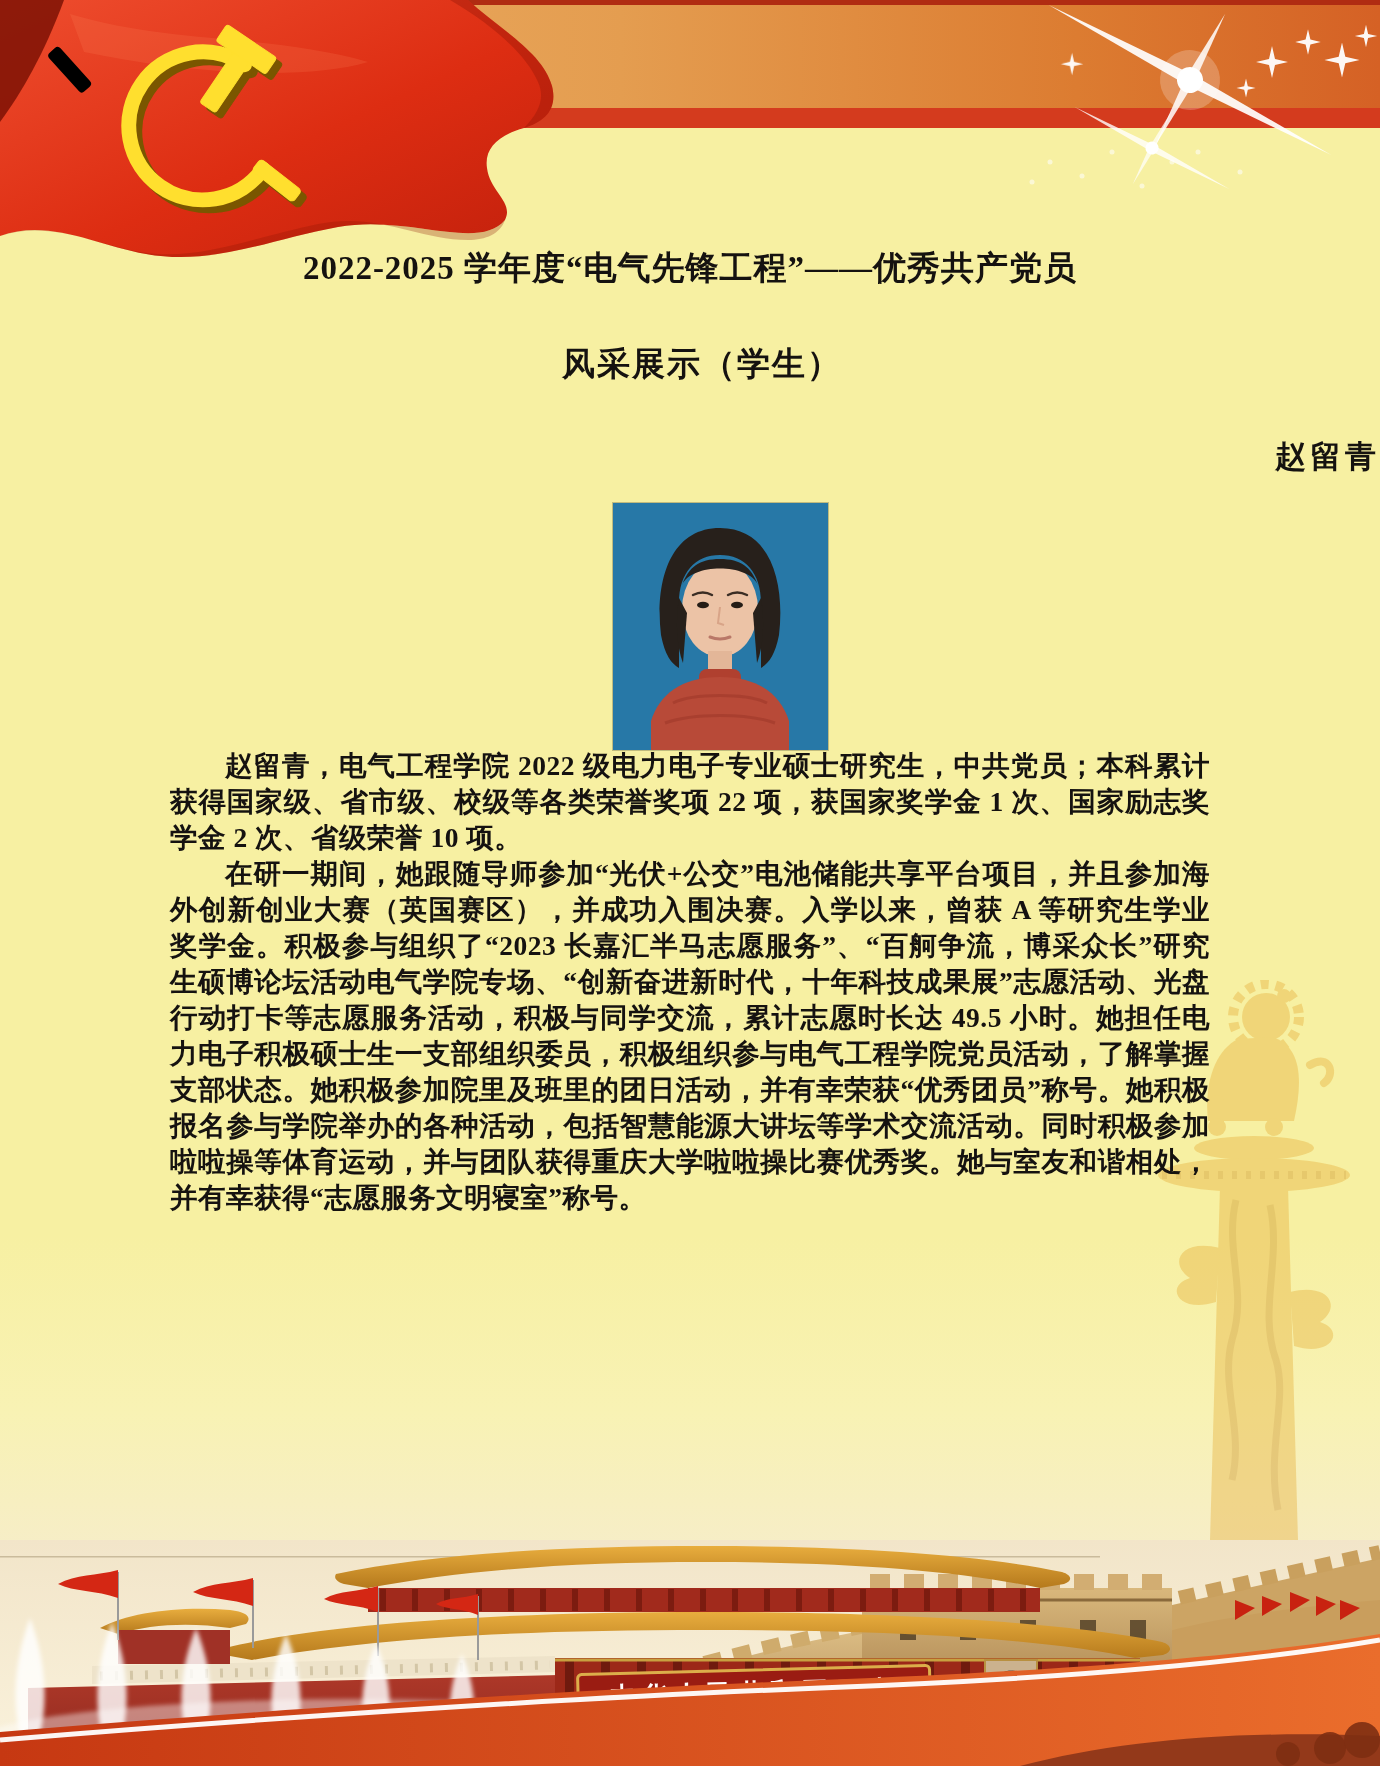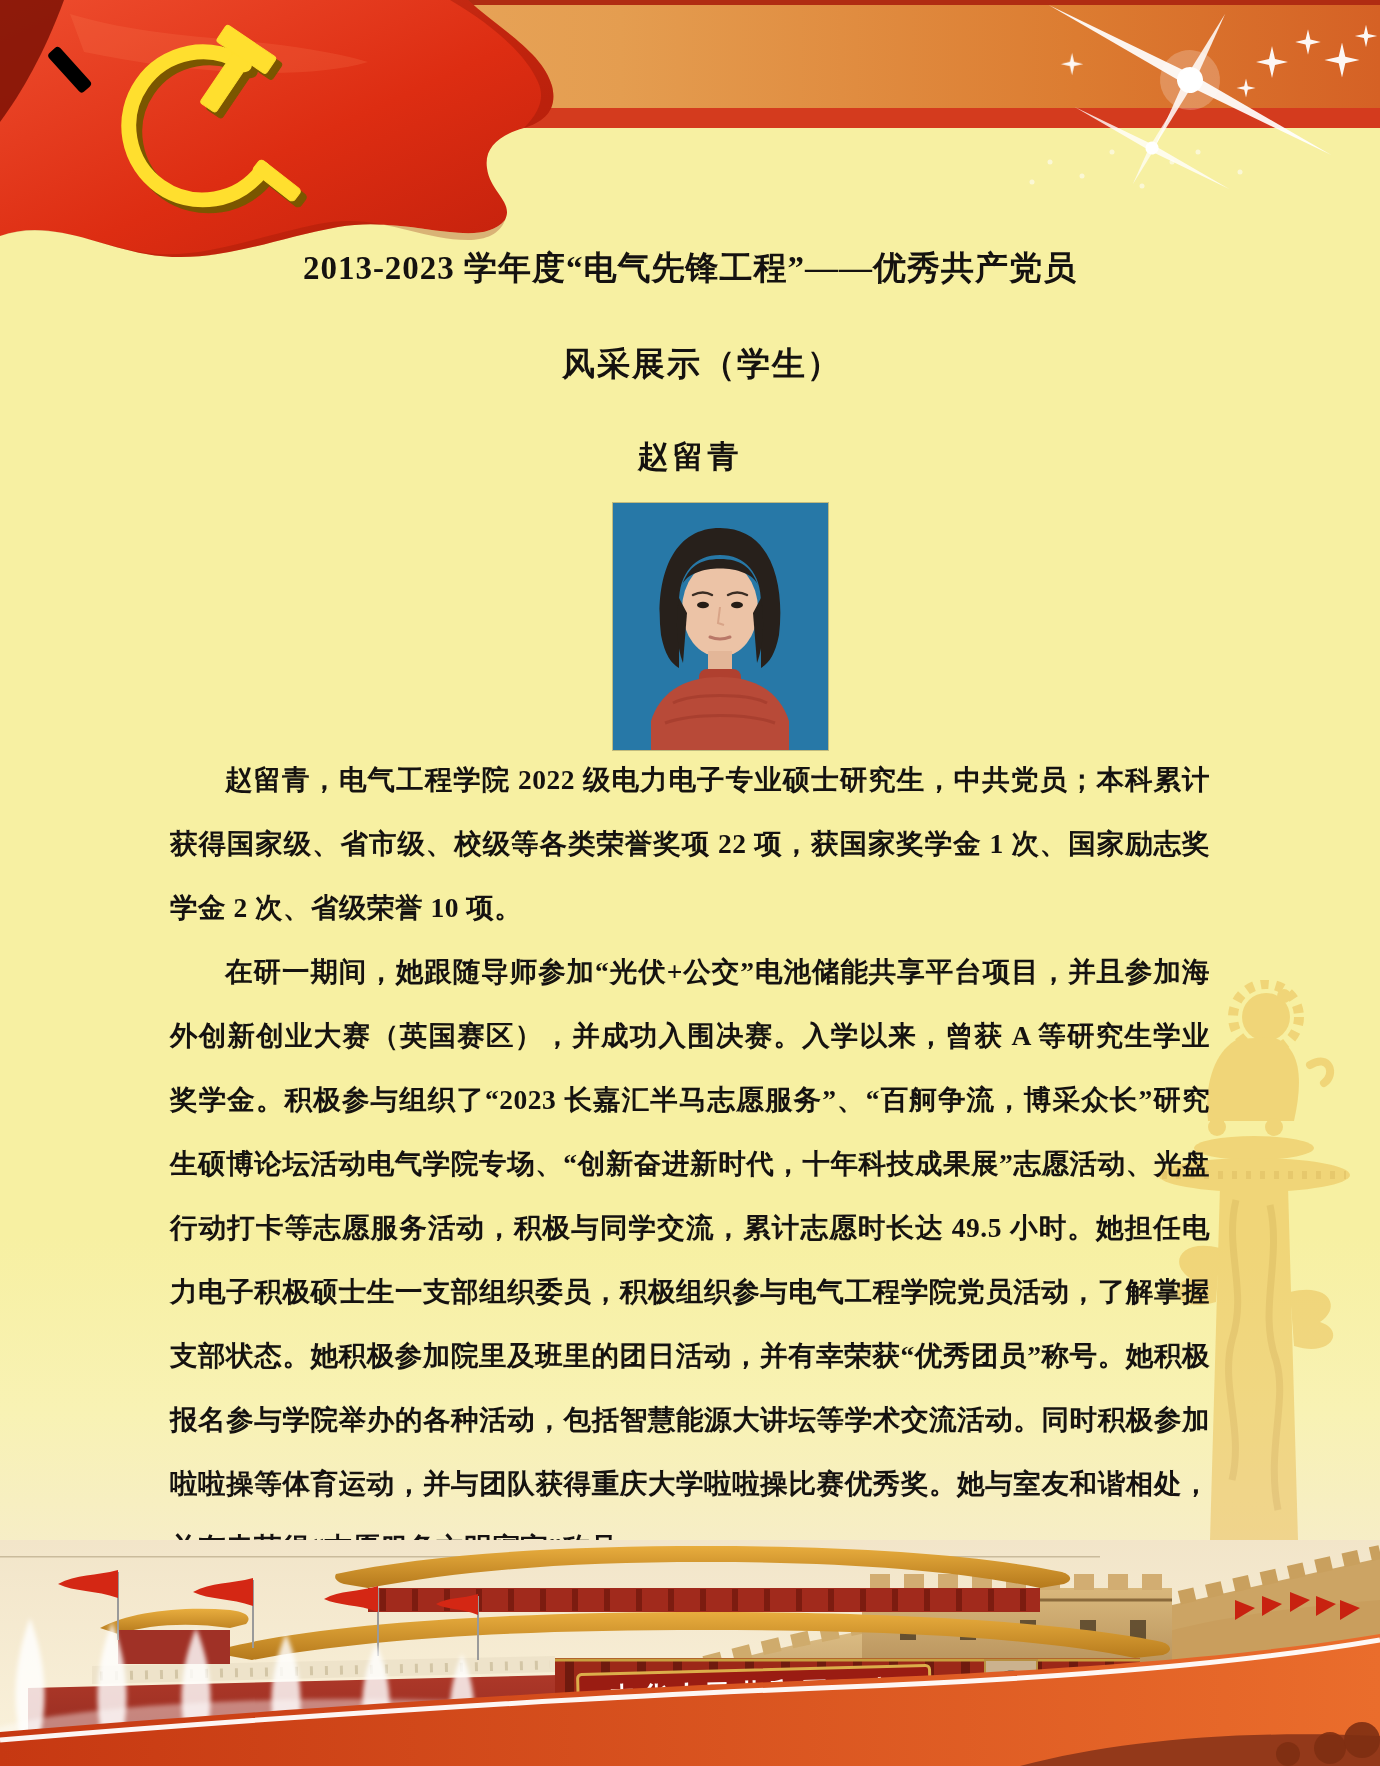--- a/index.html
+++ b/index.html
@@ -12,27 +12,27 @@
   .band-orange{position:absolute;top:5px;left:0;width:100%;height:103px;z-index:1;
     background:linear-gradient(90deg,#eeb269 0%,#e49d50 45%,#dc7c31 78%,#d56125 100%);}
   .band-red{position:absolute;top:108px;left:0;width:100%;height:20px;background:#d43b1e;z-index:1;}
   .sparkles{position:absolute;left:940px;top:0;width:440px;height:230px;z-index:2;}
   .flag{position:absolute;left:0;top:0;width:580px;height:266px;z-index:3;}
   .watermark{position:absolute;left:1128px;top:980px;width:252px;height:580px;z-index:2;opacity:.42;}
   .title1{position:absolute;top:246px;left:0;width:100%;text-align:center;
     font-size:33px;font-weight:bold;letter-spacing:1px;z-index:4;margin:0;}
   .title2{position:absolute;top:330px;left:0;width:100%;text-align:center;
     font-size:33px;font-weight:bold;letter-spacing:2px;z-index:4;margin:12px;}
-  .student-name{position:absolute;top:436px;left:0;width:100%;text-align:center;
+  .student-name{position:absolute;top:436px;left:0;width:100%;text-align:right;
     font-size:31px;font-weight:bold;letter-spacing:4px;z-index:4;}
   .photo{position:absolute;left:613px;top:503px;width:215px;height:247px;z-index:4;
     outline:1px solid rgba(0,0,0,.22);}
   .body-text{position:absolute;left:170px;top:748px;width:1040px;z-index:4;}
   .body-text p{margin:0;text-indent:2em;text-align:justify;
-    font-size:27.5px;line-height:64px;font-weight:bold;letter-spacing:.5px;}
+    font-size:27.5px;line-height:36px;font-weight:bold;letter-spacing:.5px;}
   .footer{position:absolute;left:0;top:1540px;width:1380px;height:226px;z-index:4;}
 </style>
 </head>
 <body>
 
 <div class="page">
 
   <div class="band-top"></div>
   <div class="band-orange"></div>
   <div class="band-red"></div>
@@ -114,21 +114,21 @@
       <ellipse cx="126" cy="195" rx="96" ry="17"></ellipse>
       <line x1="34" y1="195" x2="218" y2="195" stroke="#d09322" stroke-width="8" stroke-dasharray="5 9"></line>
       <path d="M92,206 L160,206 L170,560 L82,560 Z"></path>
       <path d="M108,220 C96,270 120,310 104,360 C92,405 116,450 104,500" fill="none" stroke="#c8891c" stroke-width="7" opacity=".8"></path>
       <path d="M142,225 C154,280 130,330 148,380 C160,420 138,470 150,530" fill="none" stroke="#c8891c" stroke-width="7" opacity=".8"></path>
       <path d="M92,268 C52,258 40,284 62,298 C36,306 50,334 88,322 Z"></path>
       <path d="M162,312 C202,302 214,328 192,342 C218,350 204,378 166,366 Z"></path>
     </g>
   </svg>
 
-  <h1 class="title1">2013-2023 学年度“电气先锋工程”——优秀共产党员</h1>
+  <h1 class="title1">2022-2025 学年度“电气先锋工程”——优秀共产党员</h1>
   <h2 class="title2">风采展示（学生）</h2>
   <div class="student-name">赵留青</div>
 
   <svg class="photo" viewBox="0 0 215 247">
     <rect width="215" height="247" fill="#2778a7"></rect>
     <path d="M107,25 C55,25 42,82 48,132 C52,152 58,160 66,165 L66,100 C66,70 82,52 107,52 C132,52 148,70 148,100 L148,165 C156,160 162,152 166,132 C172,82 159,25 107,25 Z" fill="#27201b"></path>
     <ellipse cx="107" cy="106" rx="38" ry="48" fill="#ecc3a6"></ellipse>
     <path d="M69,82 C78,60 136,60 145,82 C138,64 128,56 107,56 C86,56 76,64 69,82 Z" fill="#27201b"></path>
     <path d="M66,95 C62,120 64,145 70,160 L74,110 Z" fill="#27201b"></path>
     <path d="M148,95 C152,120 150,145 144,160 L140,110 Z" fill="#27201b"></path>

